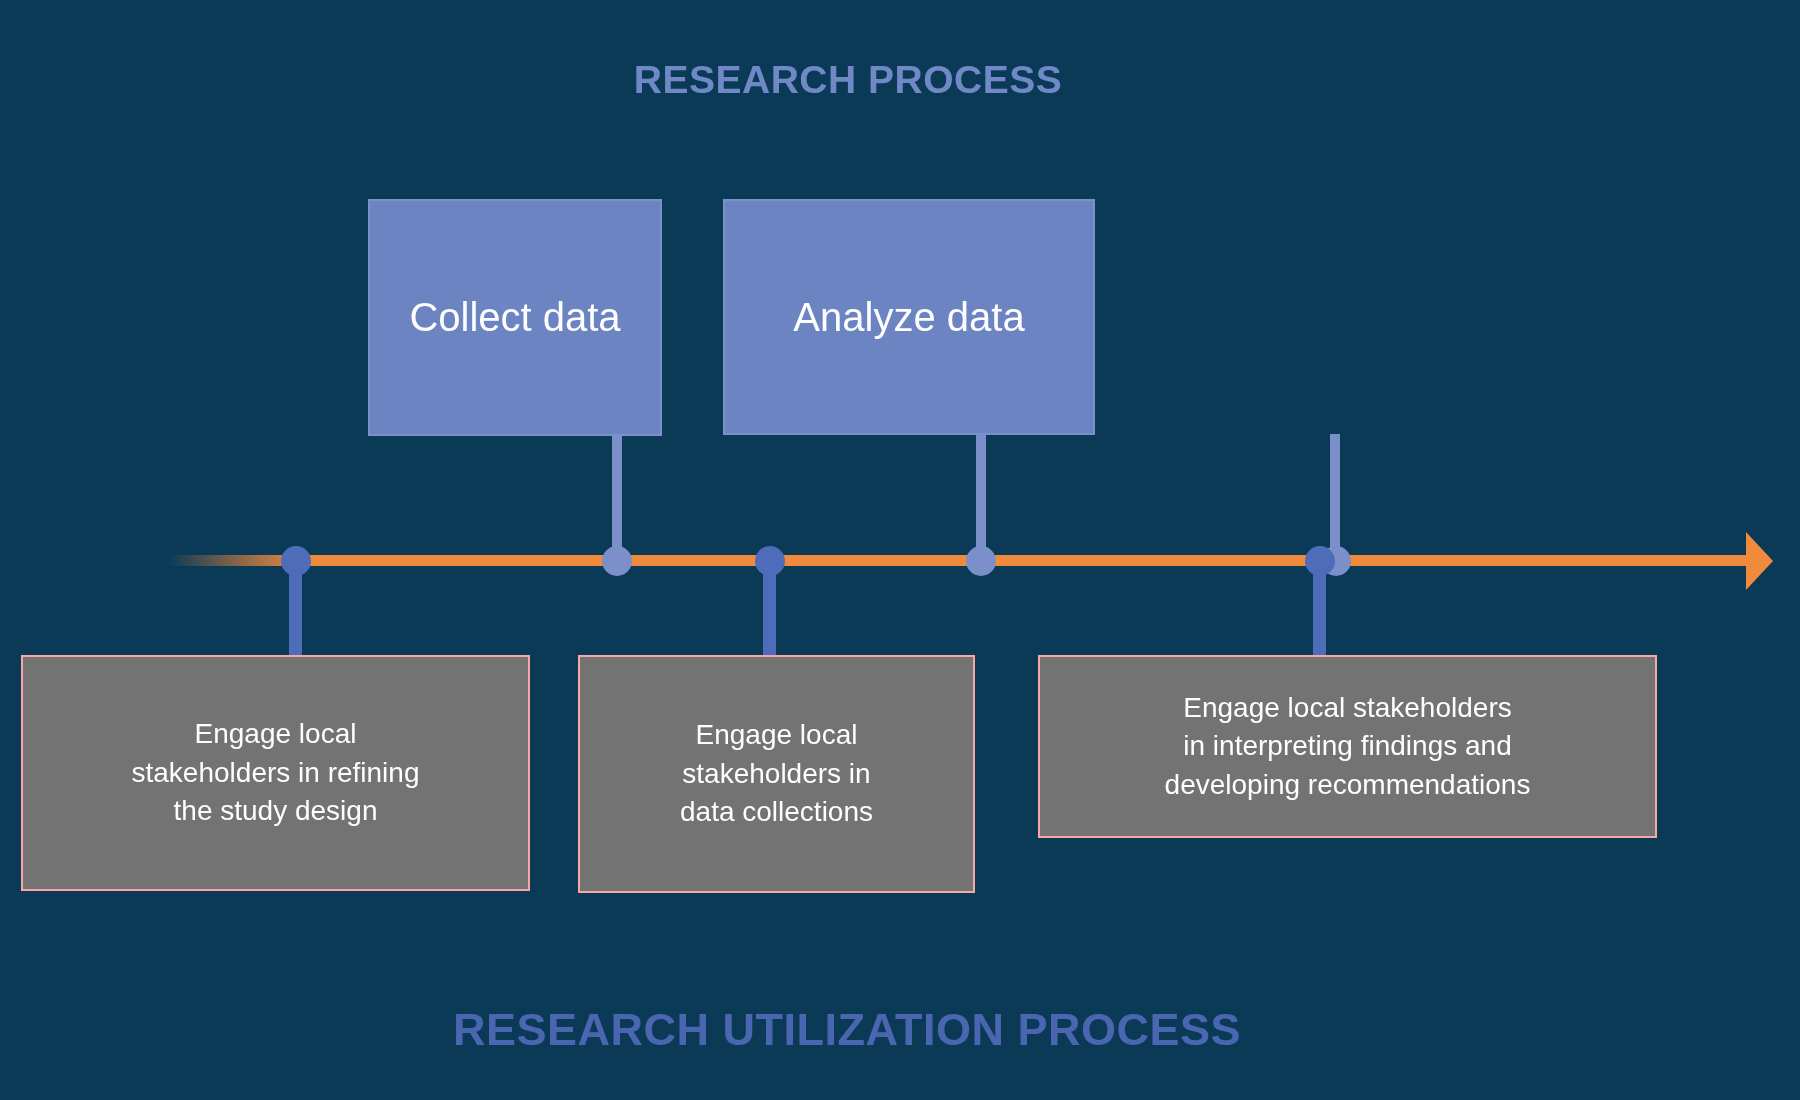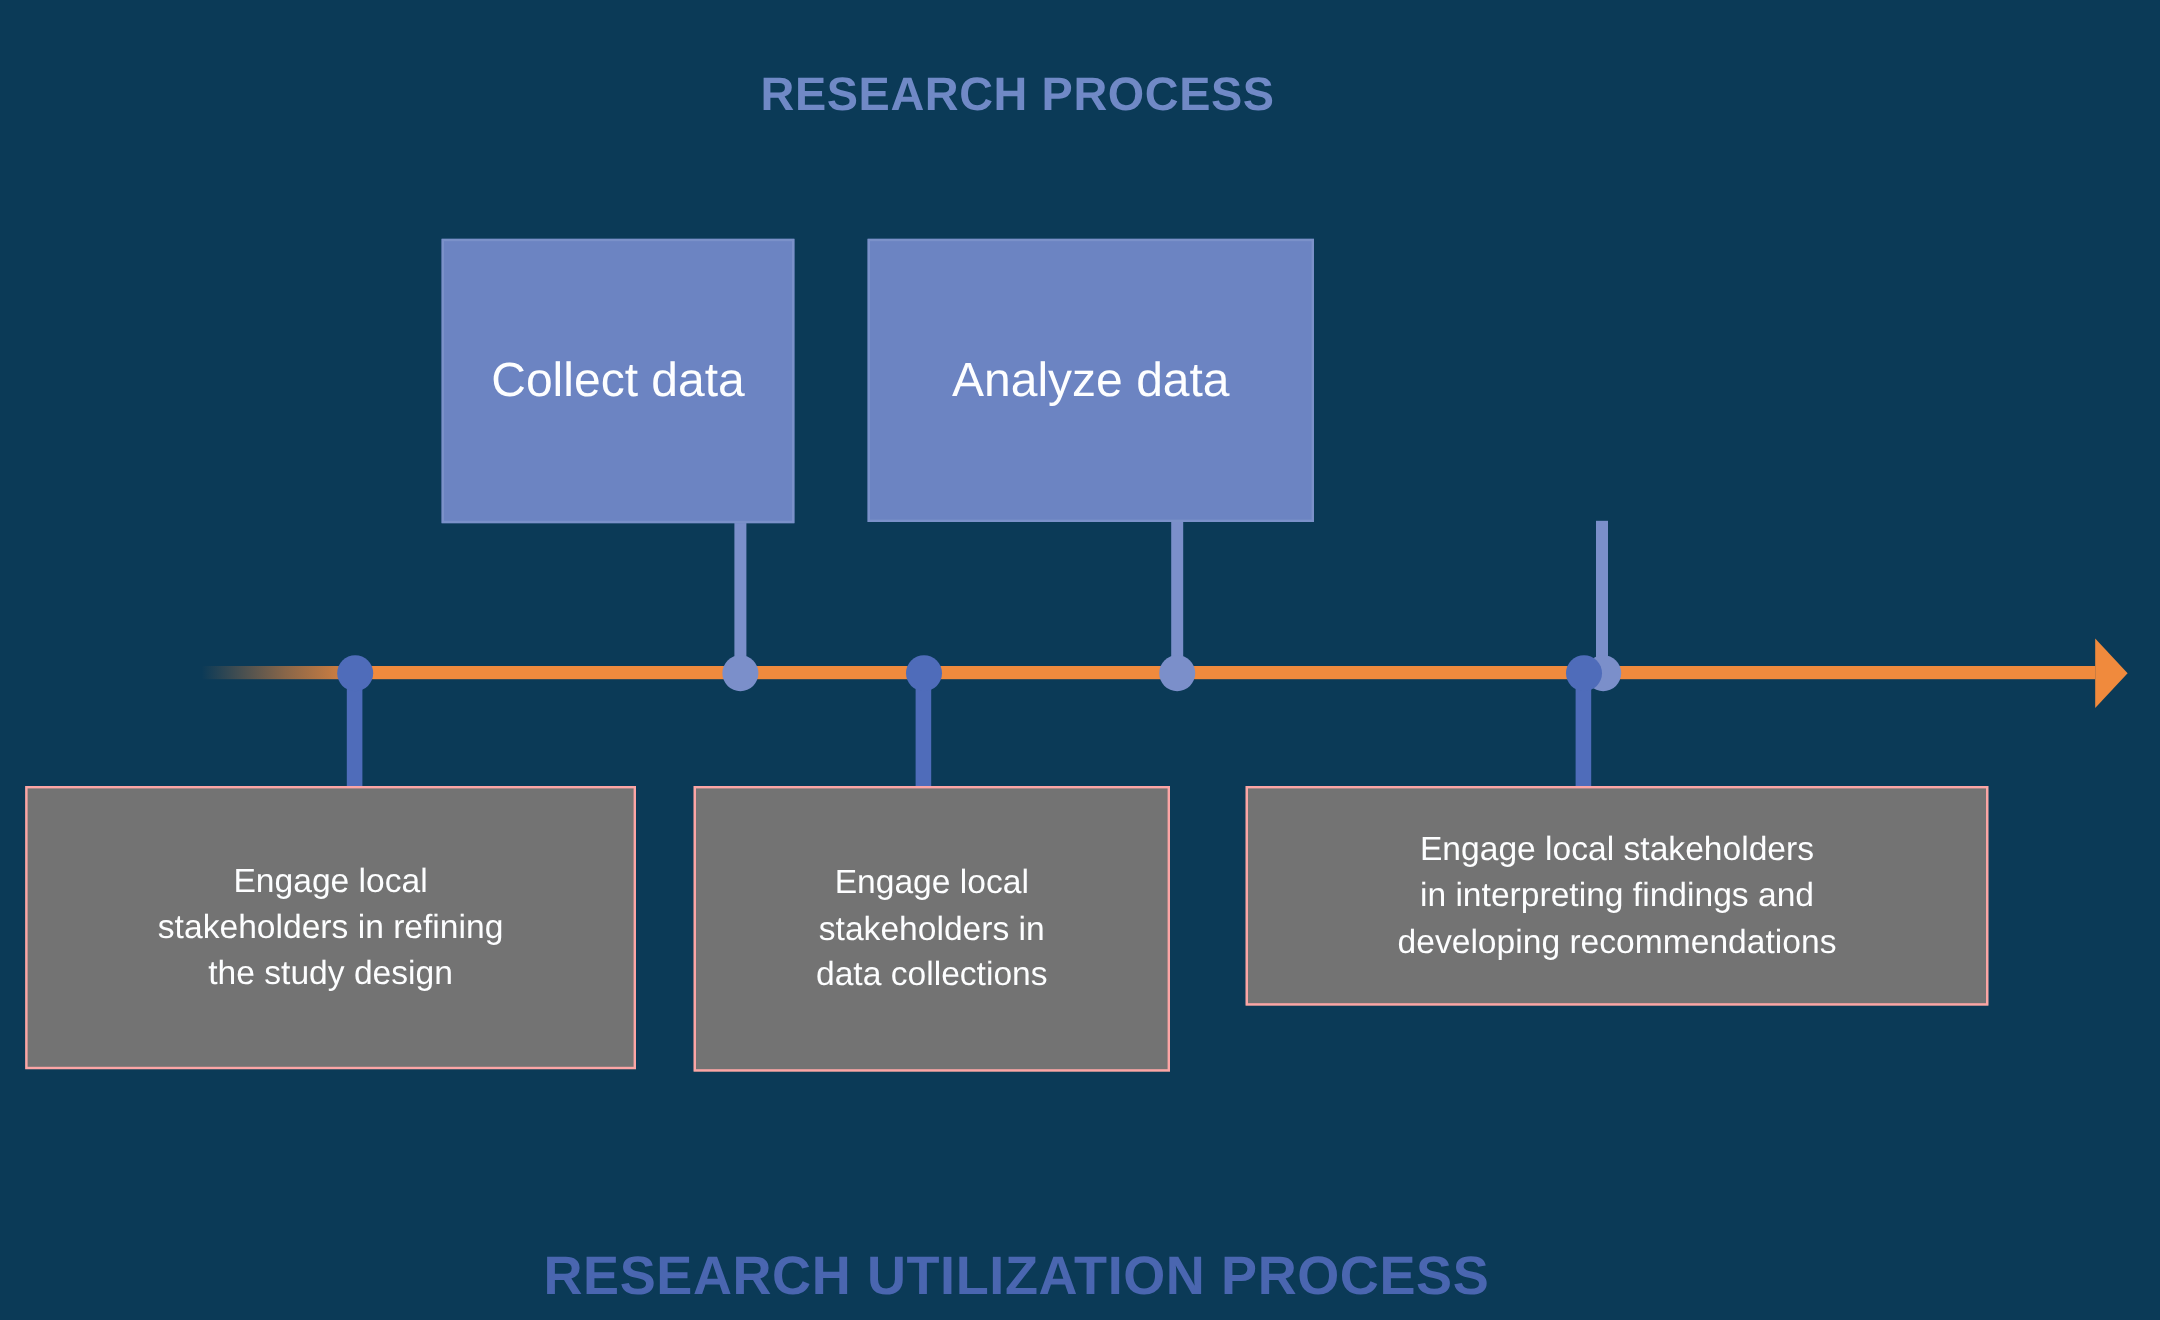--- a/index.html
+++ b/index.html
@@ -12,21 +12,21 @@
   }
   
   .big-title{
     position:absolute;
     transform:translateX(-50%);
     font-weight:bold;
     letter-spacing:0.5px;
     white-space:nowrap;
   }
   #top-title{left:848px;top:58px;font-size:39px;color:#7089c6;}
-  #bottom-title{left:847px;top:1004px;font-size:45px;color:#4a66b0;margin-top:33px;}
+  #bottom-title{left:847px;top:1004px;font-size:45px;color:#4a66b0;}
   
   .box{
     position:absolute;
     display:flex;align-items:center;justify-content:center;
     text-align:center;
     color:#fdfeff;
     white-space:pre-line;
     box-sizing:border-box;
   }
   .top-box{

